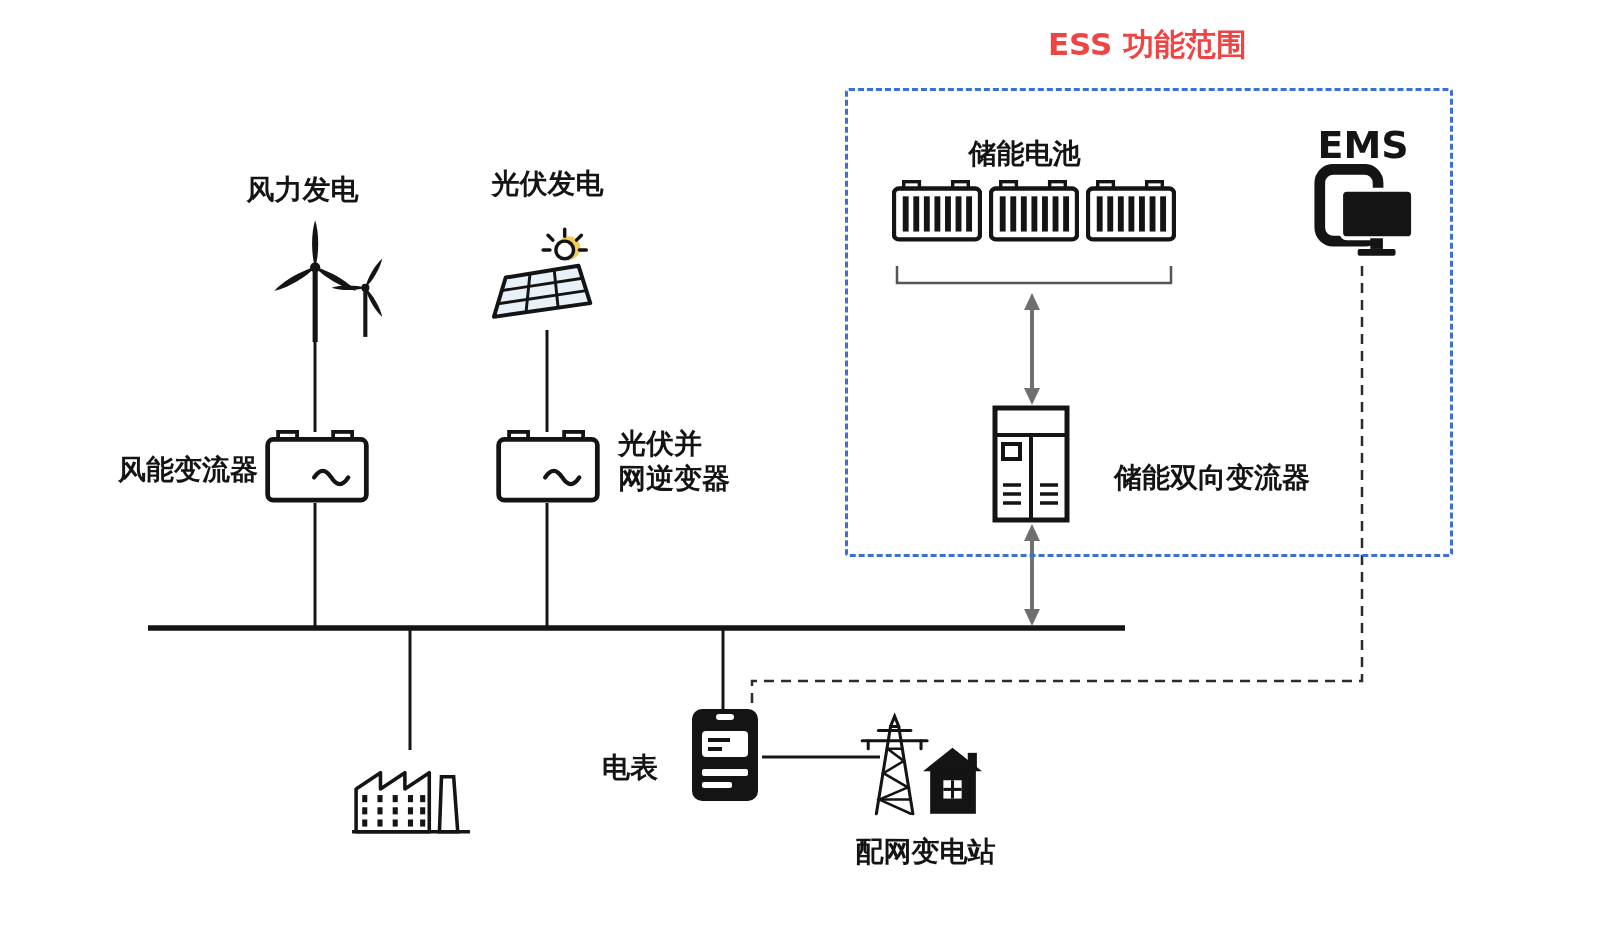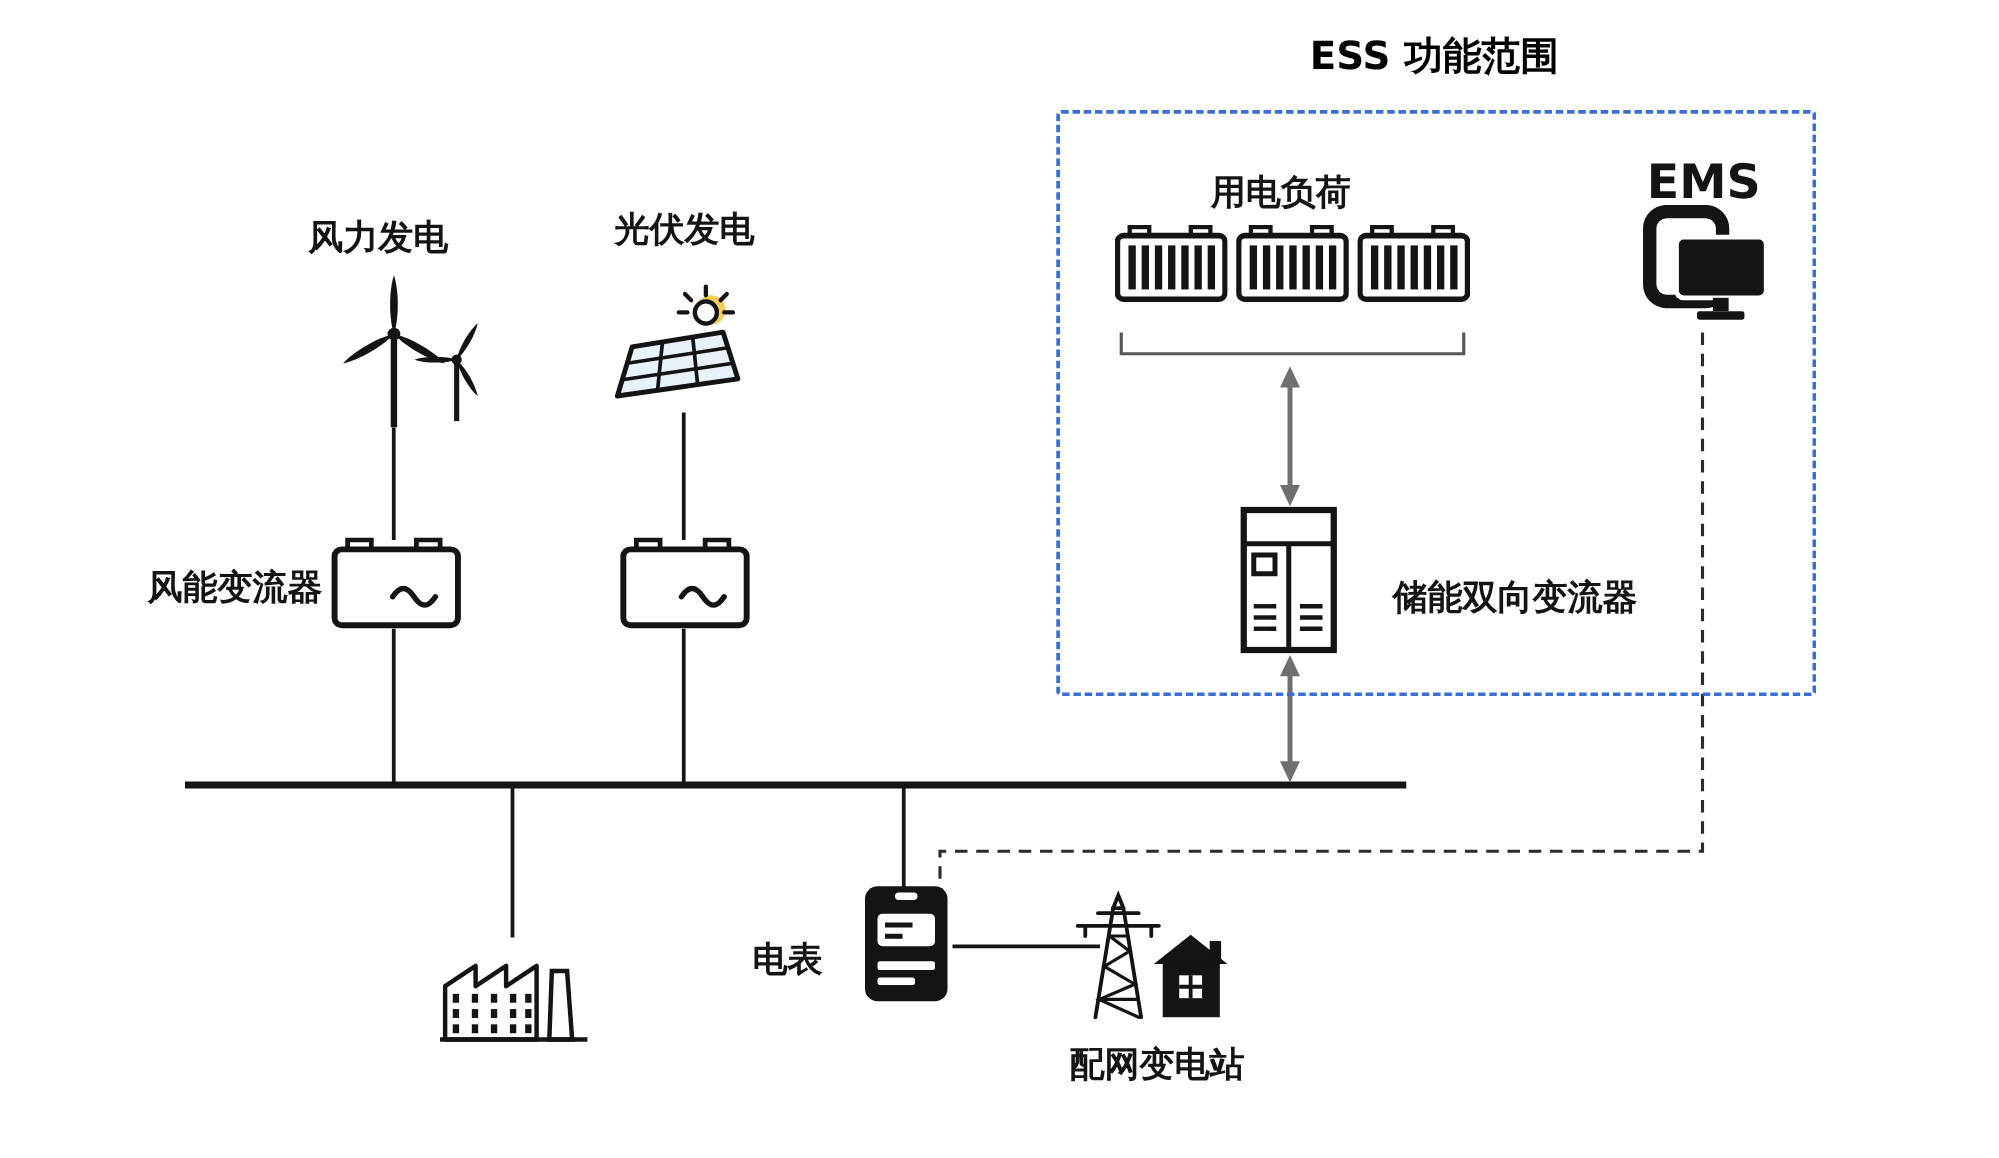--- a/index.html
+++ b/index.html
@@ -20,21 +20,21 @@
   }
   .lbl.center{text-align:center;}
   .lbl.right{text-align:right;}
   .ess-box{
     position:absolute;left:845px;top:88px;width:602px;height:463px;
     border:3px dashed #3b6fd6;border-radius:4px;z-index:1;
     background:transparent;
   }
   .ess-title{
     position:absolute;left:845px;top:24px;width:605px;
-    text-align:center;font-weight:700;font-size:31px;color:#000000;z-index:3;
+    text-align:center;font-weight:700;font-size:31px;color:#ef4444;z-index:3;
   }
   .two-line div{display:block;}
 </style>
 </head>
 <body>
 
 <div id="canvas">
 
   <svg class="overlay" width="1599" height="926" viewBox="0 0 1599 926">
 
@@ -73,22 +73,26 @@
 
   <div class="ess-box"></div>
   <div class="ess-title">ESS 功能范围</div>
 
   <div class="lbl center" style="left:205px;top:172px;width:195px;">风力发电</div>
 
   <div class="lbl right" style="left:78px;top:452px;width:180px;">风能变流器</div>
 
   <div class="lbl center" style="left:450px;top:166px;width:195px;">光伏发电</div>
 
-
-  <div class="lbl center" style="left:922px;top:136px;width:205px;">用电负荷</div>
+  <div class="lbl two-line" style="left:618px;top:426px;">
+    <div>光伏并</div>
+    <div>网逆变器</div>
+  </div>
+
+  <div class="lbl center" style="left:922px;top:136px;width:205px;">储能电池</div>
 
   <div class="lbl center" style="left:1312px;top:122px;width:102px;font-size:38px;">EMS</div>
 
   <div class="lbl" style="left:1082px;top:460px;margin-left:32px;">储能双向变流器</div>
 
 
   <div class="lbl" style="left:602px;top:750px;">电表</div>
 
   <div class="lbl center" style="left:828px;top:834px;width:195px;">配网变电站</div>
 

